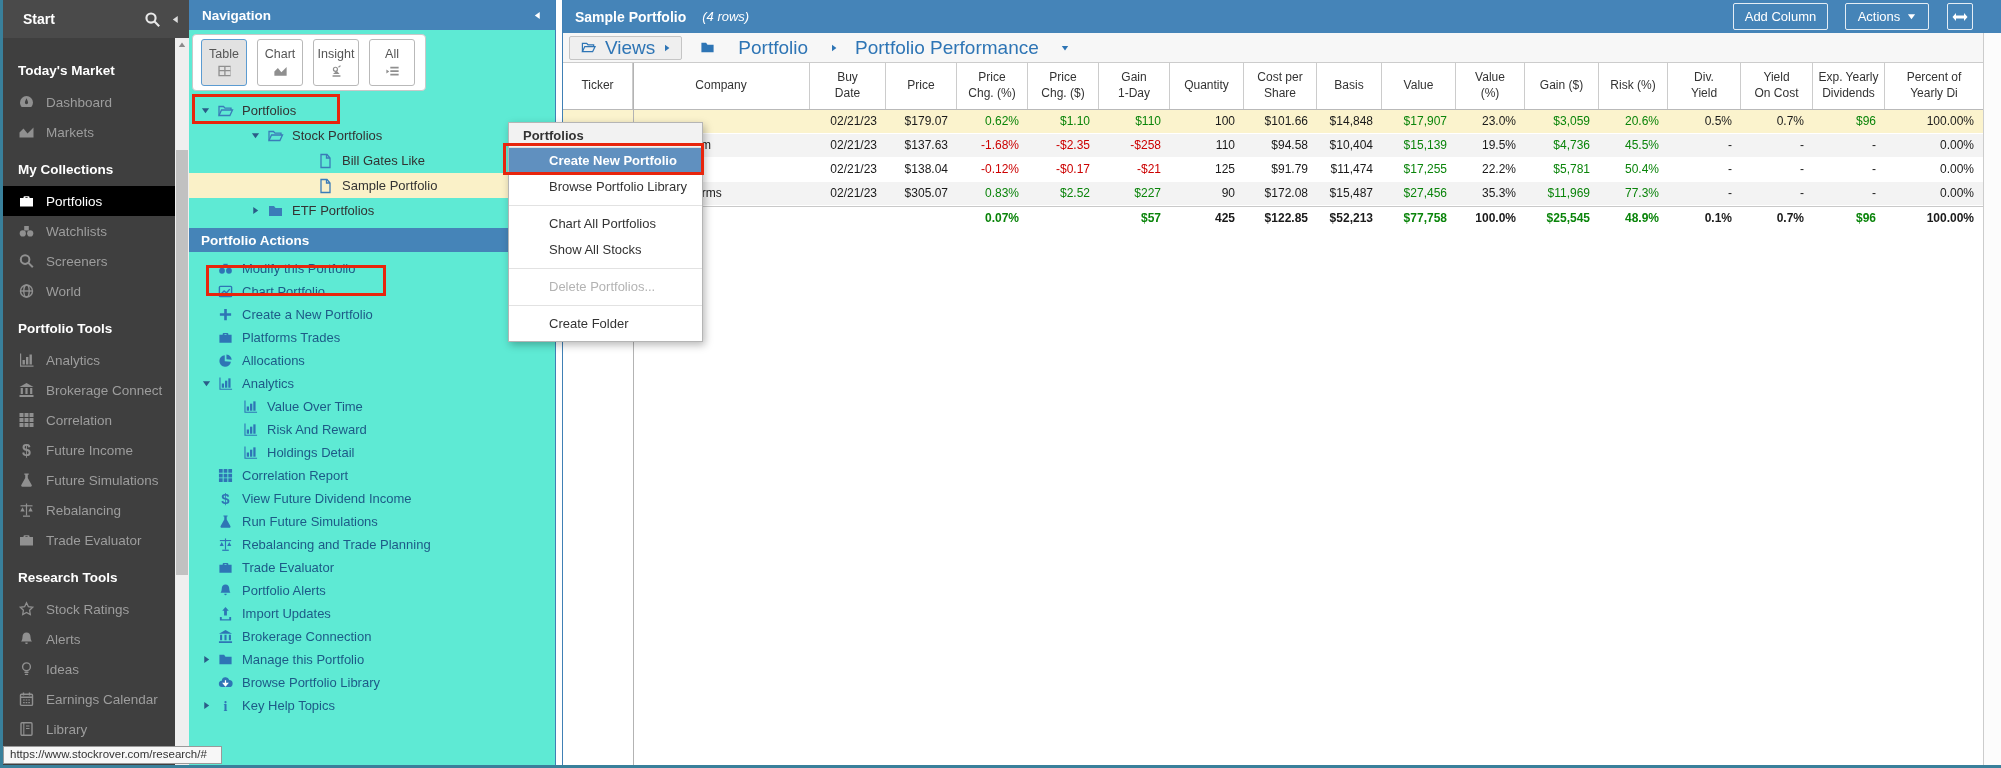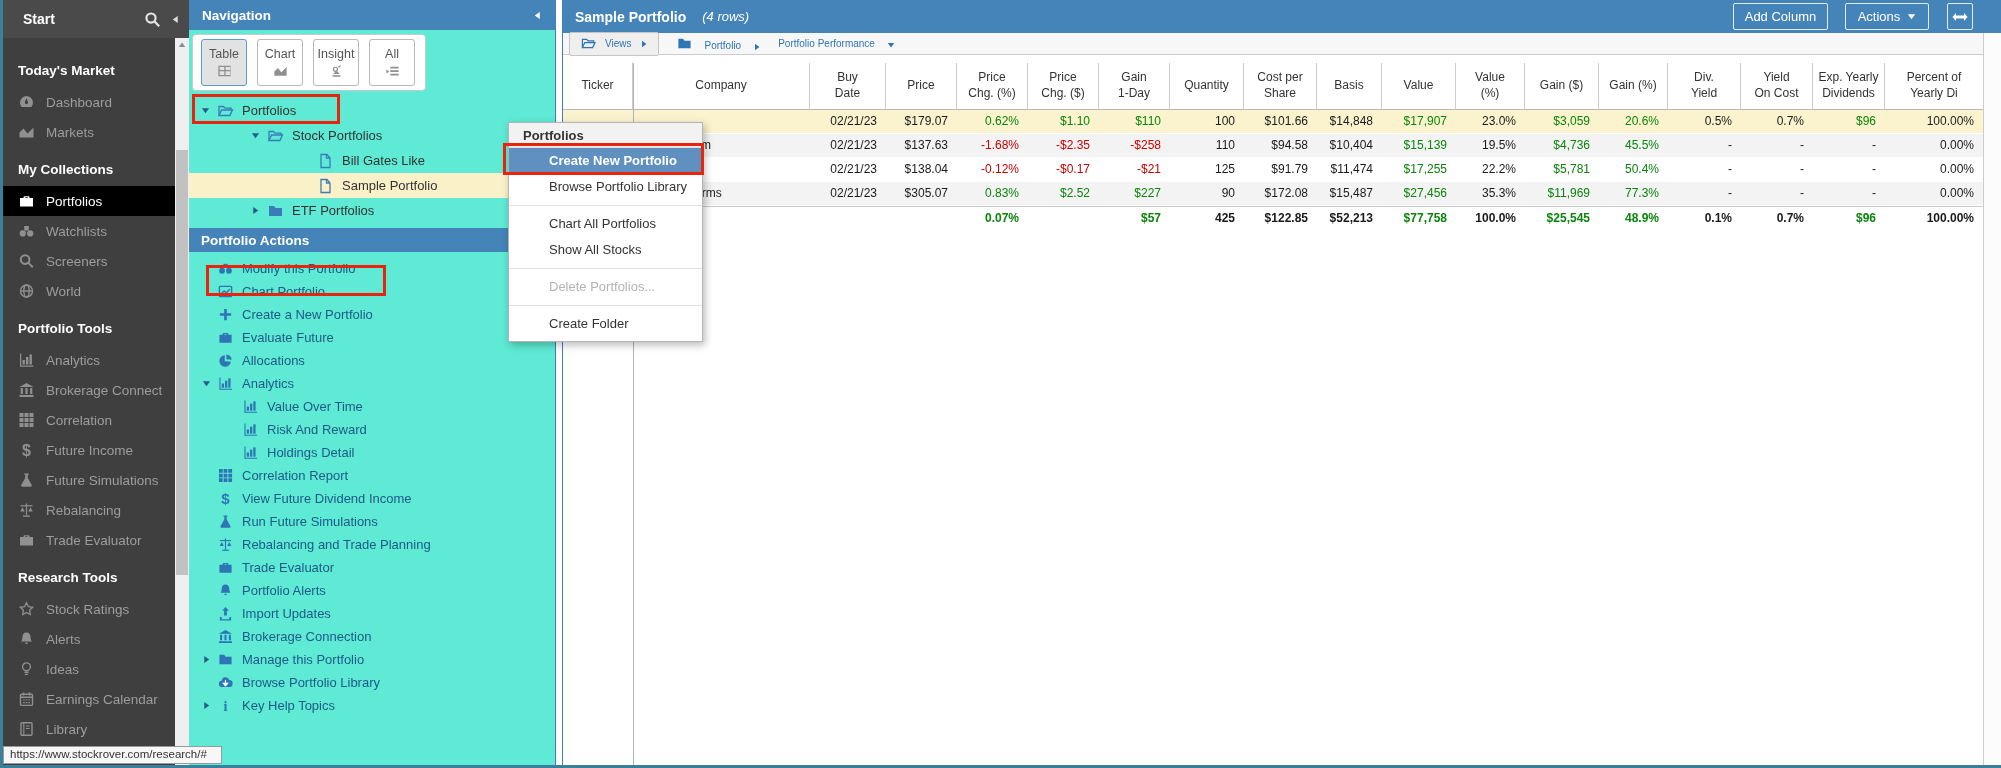--- a/index.html
+++ b/index.html
@@ -58,23 +58,23 @@
   .main{position:absolute;left:563px;top:0;width:1438px;height:765px;background:#fff}
   .m-header{height:33px;background:#4584b8;display:flex;align-items:center;color:#fff;padding-left:12px;position:relative}
   .m-title{font-size:14px;font-weight:bold}
   .m-rows{font-style:italic;font-size:13px;margin-left:16px}
   .m-btn{position:absolute;top:3px;height:27px;border:1px solid rgba(255,255,255,.85);border-radius:2px;display:flex;align-items:center;justify-content:center;gap:7px;font-size:13px;color:#fff;cursor:pointer}
   #btnAddCol{left:1170px;width:95px}
   #btnActions{left:1282px;width:84px}
   #btnResize{left:1384px;width:26px}
   .m-btn .ic{width:9px;height:9px;color:#fff}
   .m-btn .ic.wide{width:16px;height:12px}
-  .m-crumb{position:absolute;top:33px;left:0;width:1420px;height:22px;background:#f7f7f7;border-bottom:1px solid #ccc;display:flex;align-items:center;font-size:10px;color:#2e75b5}
+  .m-crumb{position:absolute;top:33px;left:0;width:1420px;height:30px;background:#f7f7f7;border-bottom:1px solid #ccc;display:flex;align-items:center;font-size:19px;color:#2e75b5}
   .crumb-chip{margin-left:6px;height:24px;border:1px solid #c5c5c5;border-radius:2px;background:#efefef;display:flex;align-items:center;padding:0 10px;gap:8px;cursor:pointer}
-  .crumb-item{display:flex;align-items:flex-end;gap:12px;margin-left:17px;cursor:pointer}
+  .crumb-item{display:flex;align-items:center;gap:22px;margin-left:17px;cursor:pointer}
   .m-crumb .fic{width:17px;height:15px;color:#2e75b5}
   .m-crumb .car{width:8px;height:8px;color:#2e75b5}
   .grid{position:absolute;top:63px;left:0;width:1420px}
   .g-hrow{display:flex;height:47px;border-bottom:1px solid #b9b9b9;background:#fff}
   .g-h{display:flex;flex-direction:column;align-items:center;justify-content:center;font-size:12px;color:#333;border-right:1px solid #ccc;line-height:1.3;cursor:pointer;text-align:center}
   .g-h:last-child{border-right:none}
   .g-row{display:flex;height:24px;line-height:23px;font-size:12px;color:#1a1a1a;border-bottom:1px solid #fff;background:#fff}
   .g-row.alt{background:#f3f3f3}
   .g-row.sel{background:#fbf3cd}
   .g-row.tot{font-weight:bold;border-top:1px solid #c9c9c9}
@@ -457,21 +457,21 @@
         </span>
        <span>Create a New Portfolio</span>
      </div>
       <div class="pa-row">
        <span class="pa-car"></span>
        <span class="ic pa-ic">
           <svg viewBox="0 0 16 16" fill="currentColor">
             <path d="M6 3.2h4a1 1 0 011 1v.8h3.5v8.5h-13V5h3.5v-.8a1 1 0 011-1zm.9 1.1V5h2.2v-.7z"></path>
           </svg>
         </span>
-       <span>Evaluate Future</span>
+       <span>Platforms Trades</span>
      </div>
       <div class="pa-row">
        <span class="pa-car"></span>
        <span class="ic pa-ic">
           <svg viewBox="0 0 16 16" fill="currentColor">
             <path d="M7.2 2.3a6.2 6.2 0 106.6 7.1l-6.6-.7z"></path>
             <path d="M9 1.5a6.3 6.3 0 015.6 5.8L9 6.7z"></path>
           </svg>
         </span>
        <span>Allocations</span>
@@ -753,21 +753,21 @@
           <span>Value</span>
         </div>
         <div class="g-h" style="width:69px">
           <span>Value</span>
           <span>(%)</span>
         </div>
         <div class="g-h" style="width:74px">
           <span>Gain ($)</span>
         </div>
         <div class="g-h" style="width:69px">
-          <span>Gain (%)</span>
+          <span>Risk (%)</span>
         </div>
         <div class="g-h" style="width:73px">
           <span>Div.</span>
           <span>Yield</span>
         </div>
         <div class="g-h" style="width:72px">
           <span>Yield</span>
           <span>On Cost</span>
         </div>
         <div class="g-h" style="width:72px">

